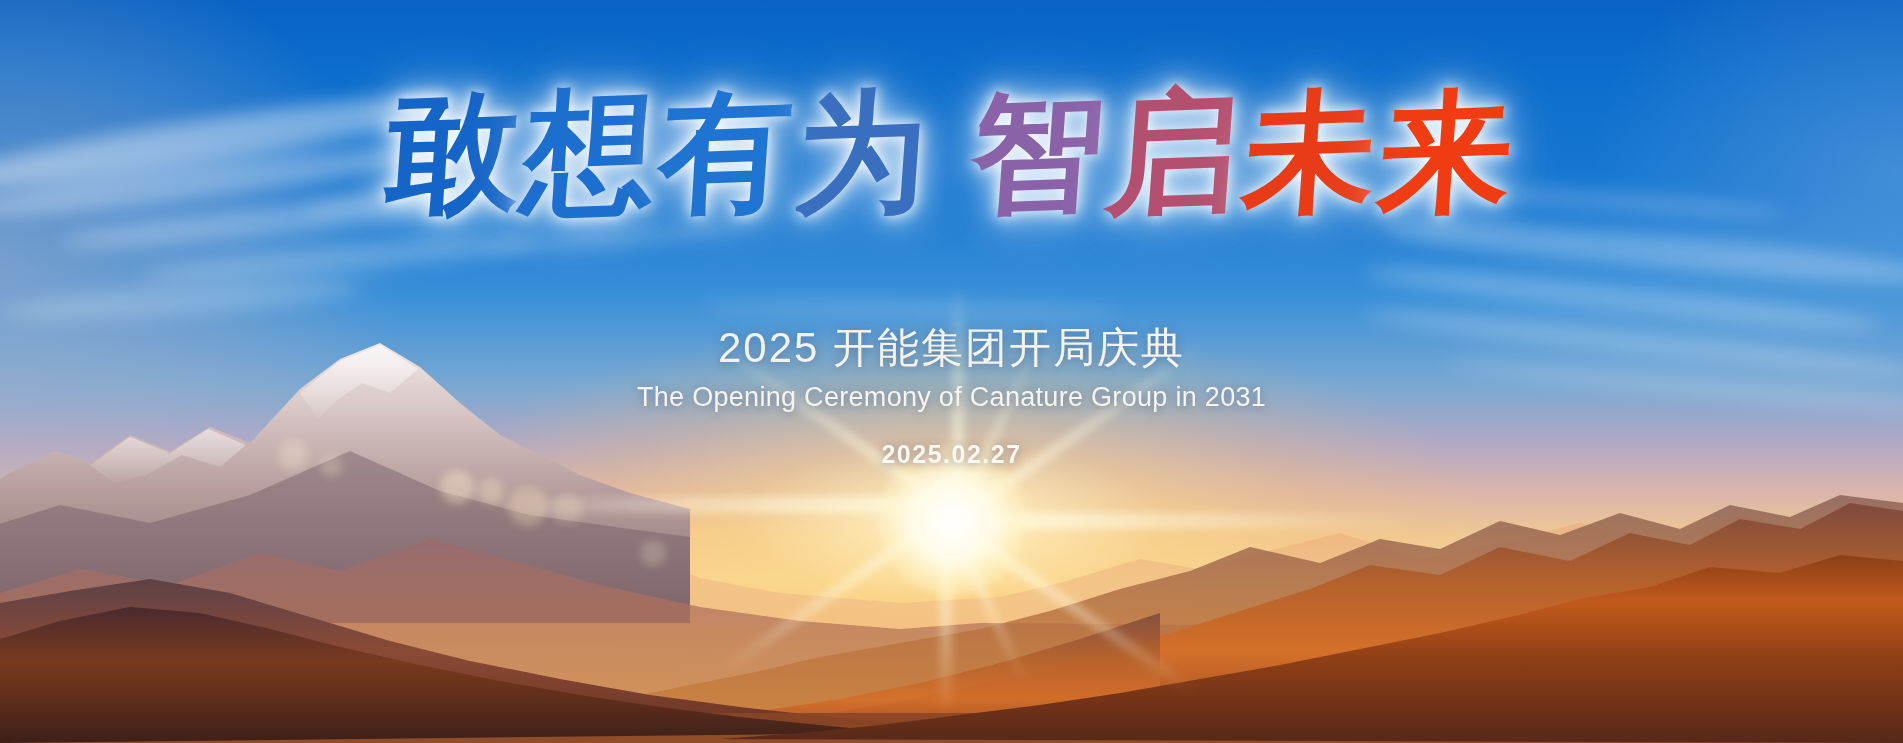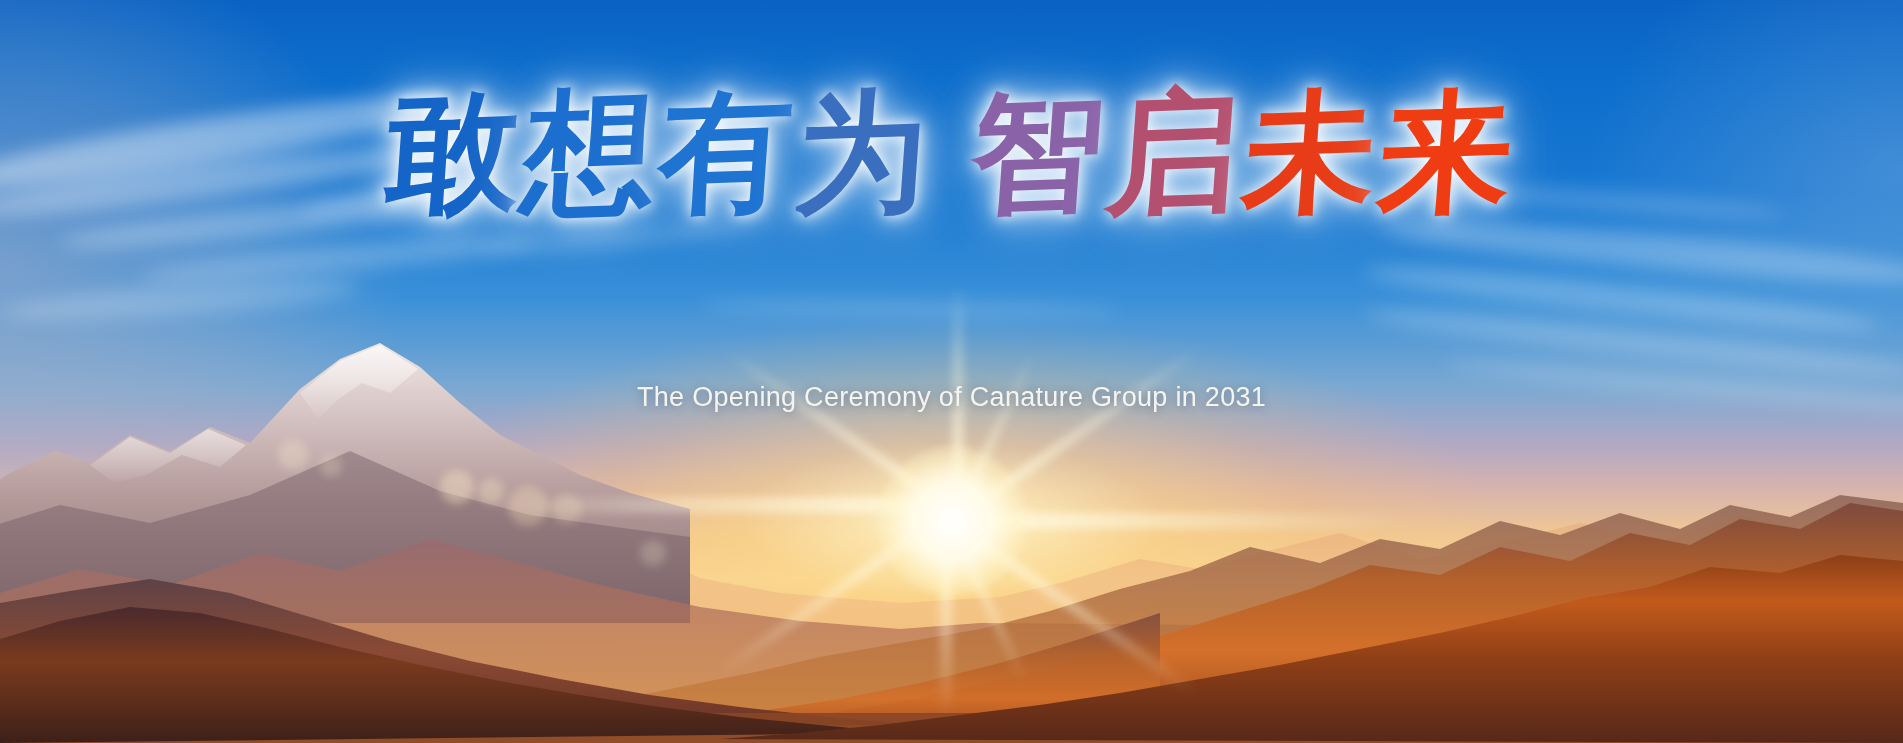--- a/index.html
+++ b/index.html
@@ -344,15 +344,17 @@
       <div class="flare f6"></div>
     <div class="flare f7"></div>
   </div>
 
   <div class="title-wrap">
     <div class="calli">
       <span class="ch1">敢</span><span class="ch2">想</span><span class="ch3">有</span><span class="ch4">为</span><i class="gap"></i><span class="ch5">智</span><span class="ch6">启</span><span class="ch7">未</span><span class="ch8">来</span>
     </div>
   </div>
 
+  <div class="sub-cn">2025 开能集团开局庆典</div>
   <div class="sub-en">The Opening Ceremony of Canature Group in 2031</div>
+  <div class="date">2025.02.27</div>
 
 </div>
 
 </body></html>

